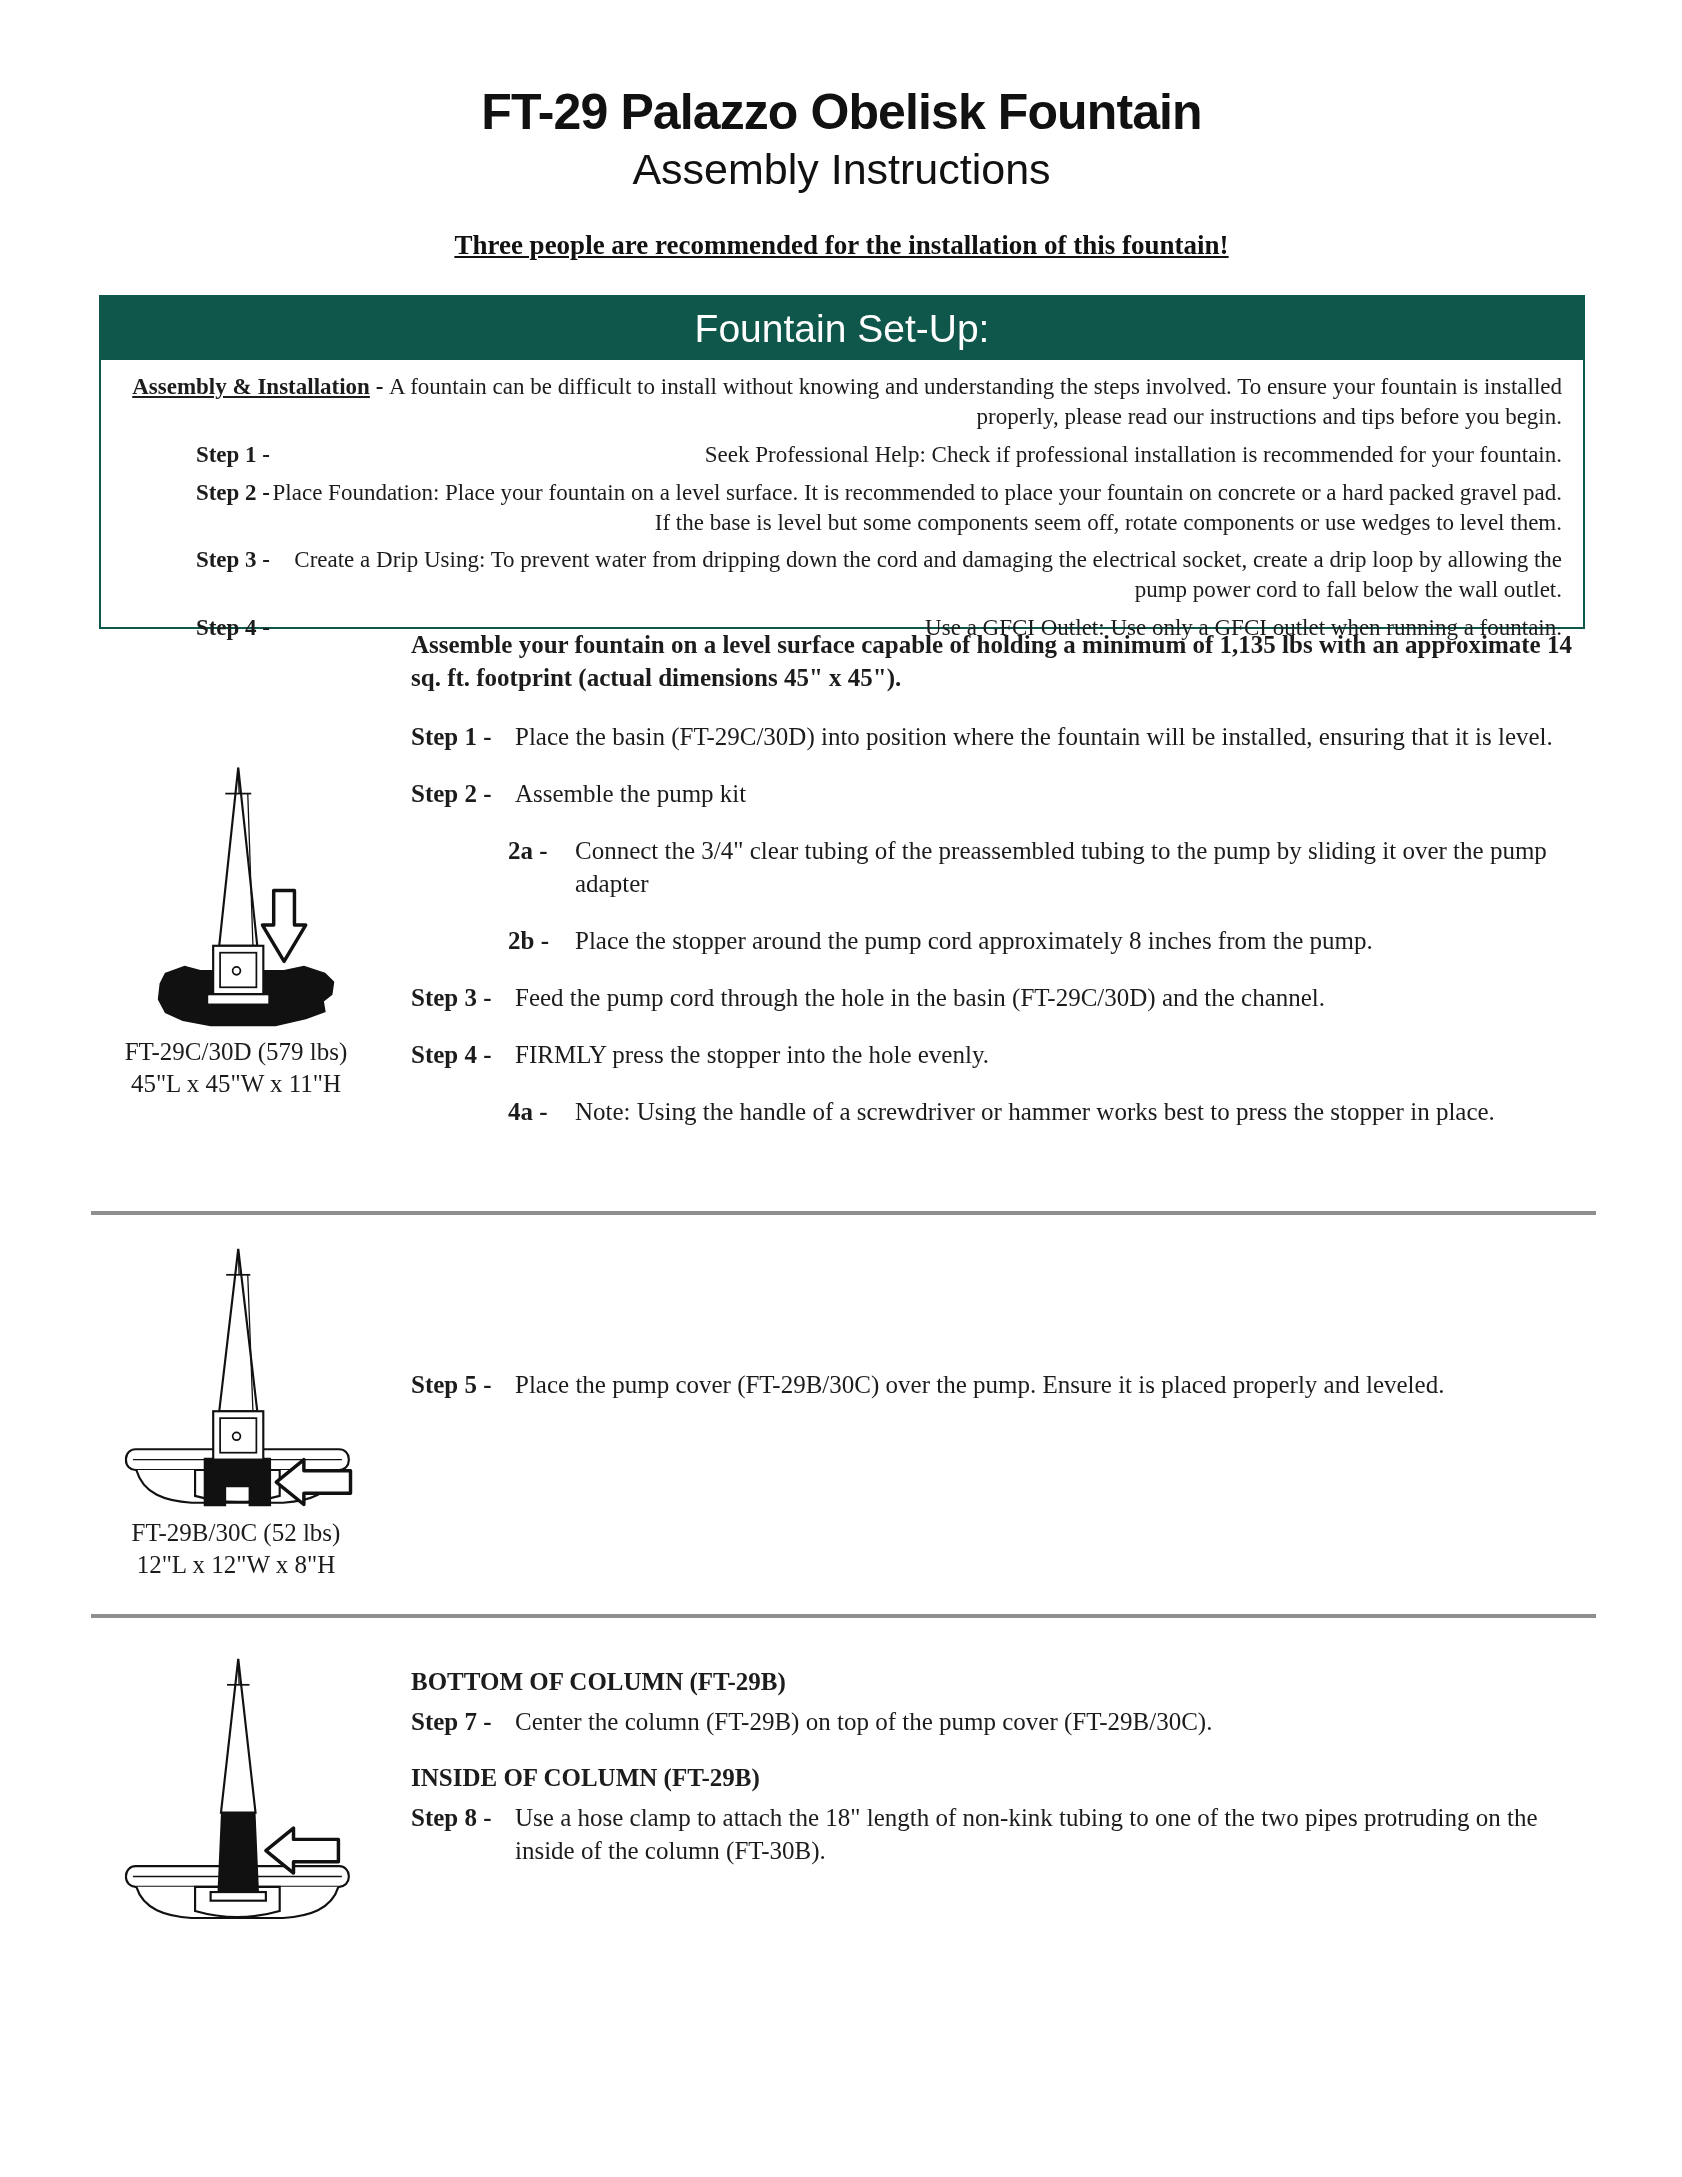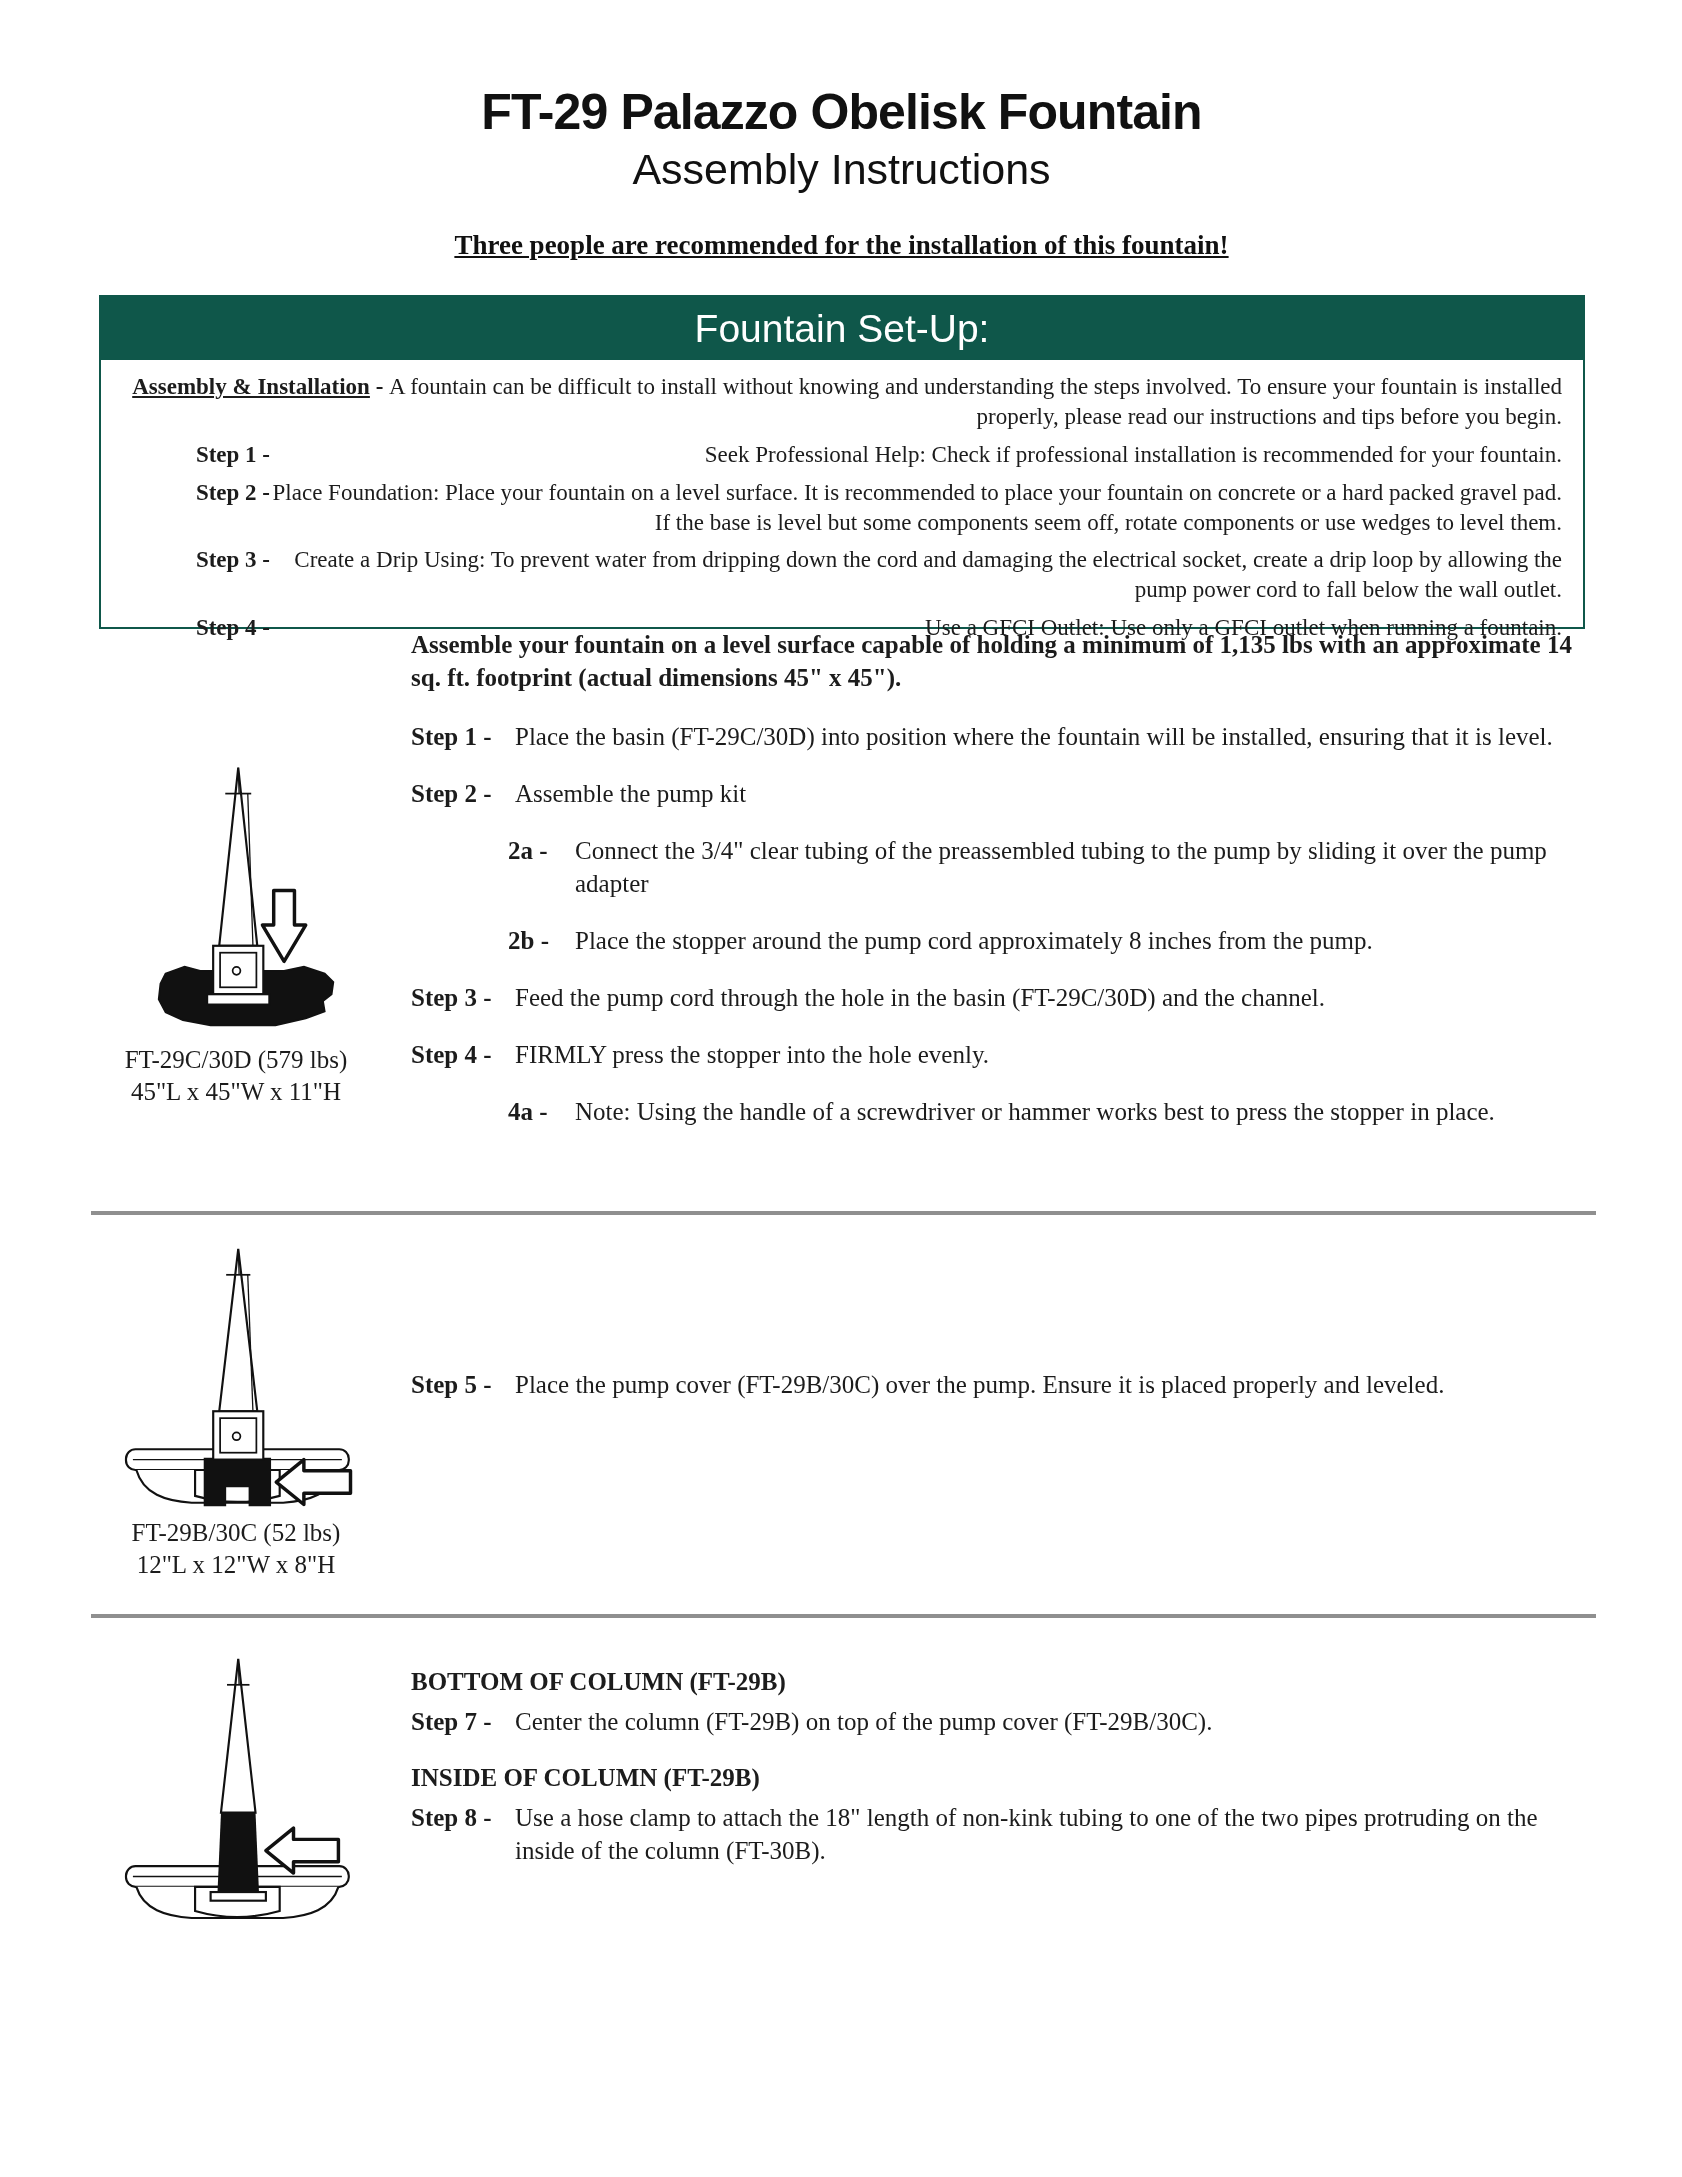--- a/index.html
+++ b/index.html
@@ -128,21 +128,21 @@
       <line x1="147" y1="40" x2="177" y2="40" stroke="#111" stroke-width="2"></line>
       <line x1="162" y1="10" x2="163" y2="40" stroke="#111" stroke-width="1.5"></line>
       <line x1="173" y1="40" x2="179" y2="216" stroke="#111" stroke-width="1.5"></line>
 
       <rect x="133" y="216" width="58" height="56" fill="#fff" stroke="#111" stroke-width="2.5"></rect>
       <rect x="141" y="224" width="42" height="40" fill="#fff" stroke="#111" stroke-width="2"></rect>
       <circle cx="160" cy="245" r="4.5" fill="#fff" stroke="#111" stroke-width="2"></circle>
       <rect x="126" y="272" width="72" height="12" fill="#fff" stroke="#111" stroke-width="2.5"></rect>
     </svg>
   </div>
-  <div class="fig-caption" style="top:1036px;margin-top:8px;">
+  <div class="fig-caption" style="top:1036px;">
     <div>FT-29C/30D (579 lbs)</div>
     <div>45"L x 45"W x 11"H</div>
   </div>
 
   <div class="divider" style="top:1211px;"></div>
 
   <div class="text-col" style="top:1368px;">
     <div class="step">
       <span class="lbl">Step 5 -</span>
       <span class="txt">Place the pump cover (FT-29B/30C) over the pump. Ensure it is placed properly and leveled.</span>

